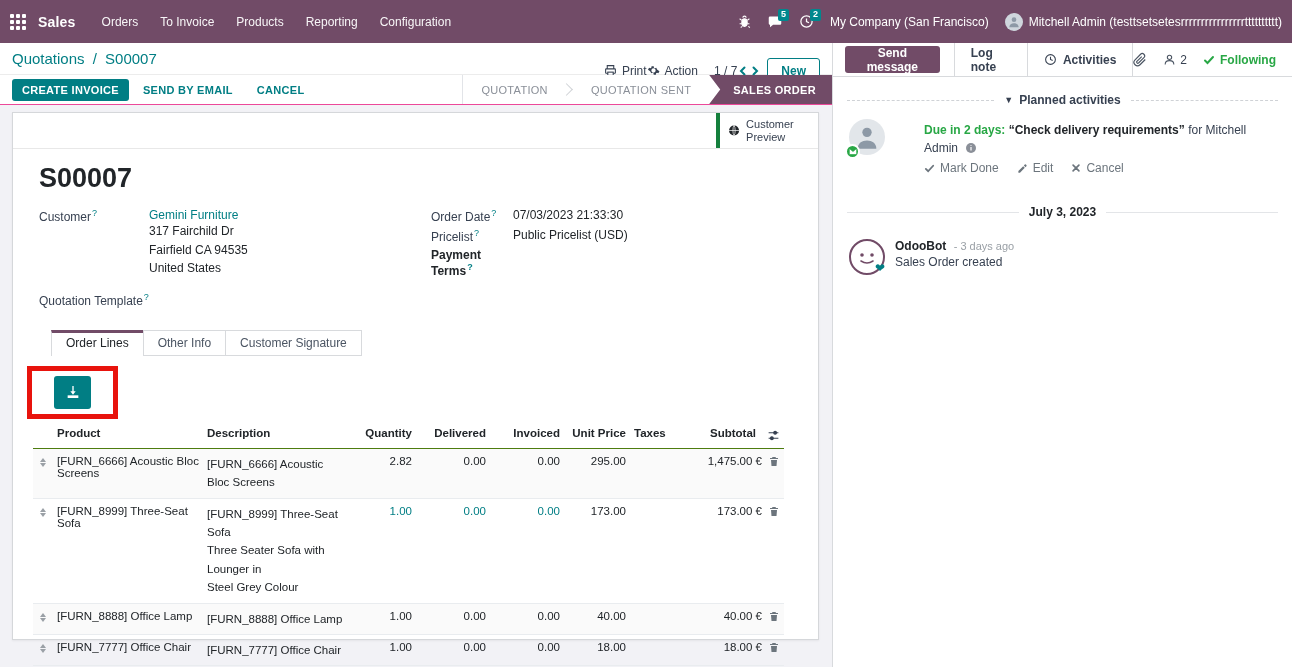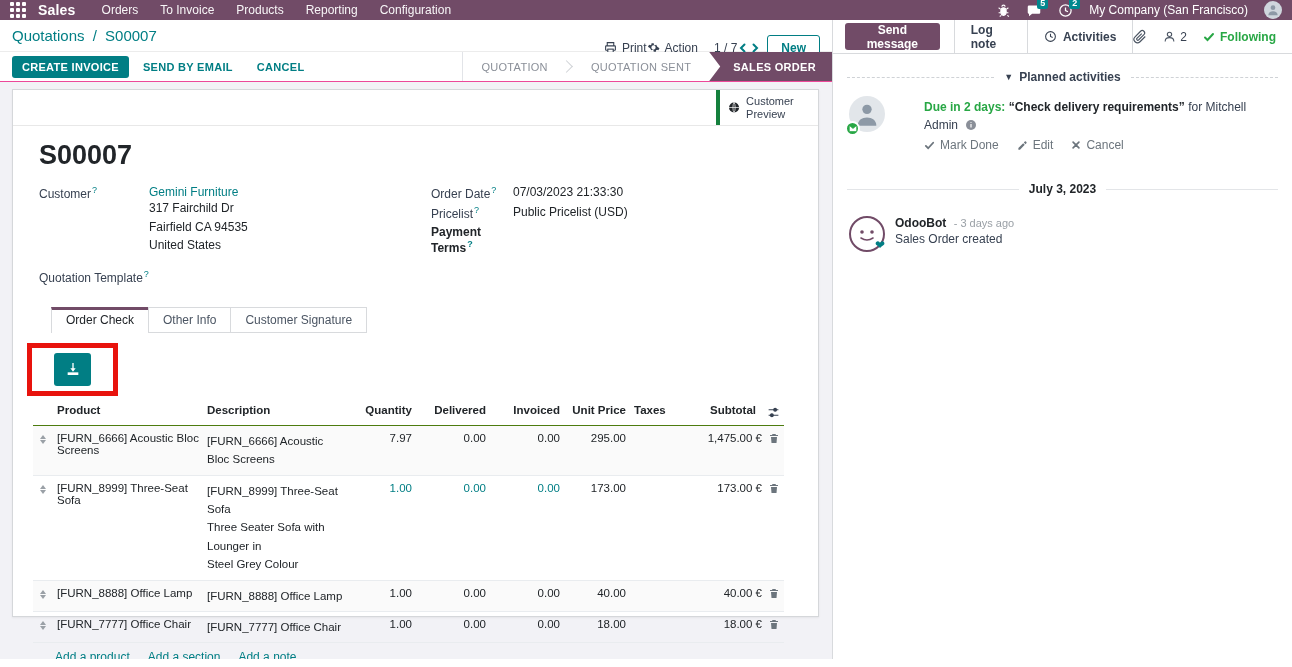--- a/index.html
+++ b/index.html
@@ -1,20 +1,20 @@
 <!DOCTYPE html>
 <html><head>
 <meta charset="utf-8">
 <style>
   * { margin:0; padding:0; box-sizing:border-box; }
   html,body { width:1292px; height:667px; overflow:hidden;
     font-family:"Liberation Sans","DejaVu Sans",sans-serif; font-size:12px; color:#374151; background:#fff; }
 
   
-  .navbar { height:20px; background:#714B67; display:flex; align-items:center; color:#fff; padding:0 10px; }
+  .navbar { height:43px; background:#714B67; display:flex; align-items:center; color:#fff; padding:0 10px; }
   .nav-left { display:flex; align-items:center; gap:18px; }
   .grid-icon { display:grid; grid-template-columns:repeat(3,4px); grid-gap:2px; margin-right:-6px; cursor:pointer;}
   .grid-icon span { width:4px; height:4px; background:#fff; border-radius:1px; }
   .app-name { font-size:14px; font-weight:700; letter-spacing:.2px; cursor:pointer;}
   .nav-menu { display:flex; gap:22px; margin-left:8px; }
   .nav-menu div { cursor:pointer; opacity:.95; }
   .nav-right { margin-left:auto; display:flex; align-items:center; gap:16px; }
   .icon-badge { position:relative; display:flex; align-items:center; cursor:pointer; }
   .badge { position:absolute; top:-5px; left:11px; background:#00888e; color:#fff; font-size:9px; font-weight:700;
     padding:1px 3px; border-radius:2px; line-height:1.1; }
@@ -190,20 +190,21 @@
       <span class="badge">2</span>
     </div>
     <div style="cursor:pointer;">My Company (San Francisco)</div>
     <div class="nav-user">
       <span class="nav-avatar">
         <svg width="14" height="14" viewBox="0 0 24 24" fill="#8d99a6">
             <circle cx="12" cy="8" r="4"></circle>
             <path d="M4 21c0-4.5 3.6-7 8-7s8 2.5 8 7z"></path>
           </svg>
       </span>
+      <span>Mitchell Admin (testtsetsetesrrrrrrrrrrrrrrrrtttttttttt)</span>
     </div>
   </div>
 </div>
 
 <div class="page">
 
   <div class="left-pane">
 
     <div class="cp-row1">
       <div class="breadcrumb">
@@ -296,21 +297,21 @@
                 <div class="fvalue">Public Pricelist (USD)</div>
               </div>
               <div class="frow">
                 <div class="flabel bold"><span>Payment Terms</span><span class="help-sup">?</span></div>
                 <div></div>
               </div>
             </div>
           </div>
 
           <div class="tabs">
-            <div class="tab active">Order Check</div>
+            <div class="tab active">Order Lines</div>
             <div class="tab">Other Info</div>
             <div class="tab">Customer Signature</div>
           </div>
 
           <div class="import-wrap">
             <div class="red-box">
               <button class="import-btn">
                 <svg width="16" height="16" viewBox="0 0 24 24" fill="#fff">
                     <path d="M11 3h2v8h3l-4 5-4-5h3z"></path>
                     <path d="M4 17l2-0h12l2 0v4H4z"></path>
@@ -339,21 +340,21 @@
               </div>
             </div>
 
             <div class="orow stripe">
               <div class="handle">
                   <span class="tri-up"></span>
                   <span class="tri-dn"></span>
                 </div>
               <div>[FURN_6666] Acoustic Bloc Screens</div>
               <div class="desc-cell">[FURN_6666] Acoustic Bloc Screens</div>
-              <div class="num">7.97</div>
+              <div class="num">2.82</div>
               <div class="num">0.00</div>
               <div class="num">0.00</div>
               <div class="num">295.00</div>
               <div></div>
               <div class="num sub-cell" style="grid-column:9 / span 2;">
                   <span>1,475.00 €</span>
                 <span class="trash">
                     <svg width="12" height="13" viewBox="0 0 24 24" fill="#6c757d">
                       <path d="M9 3h6l1 2h4v2H4V5h4zM6 9h12l-1 12H7z"></path>
                     </svg>

